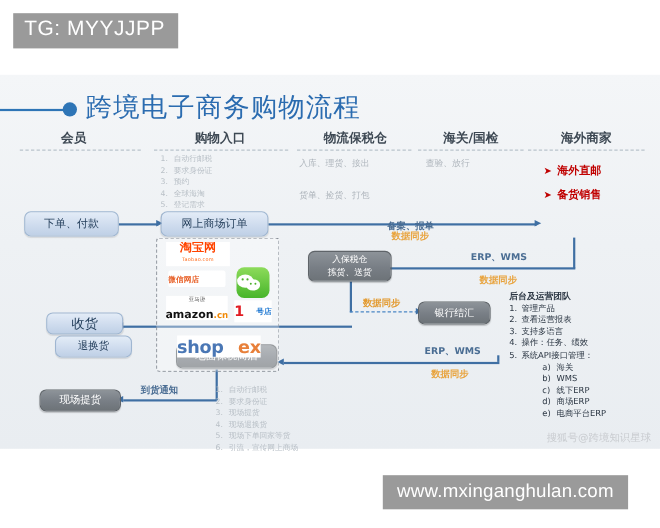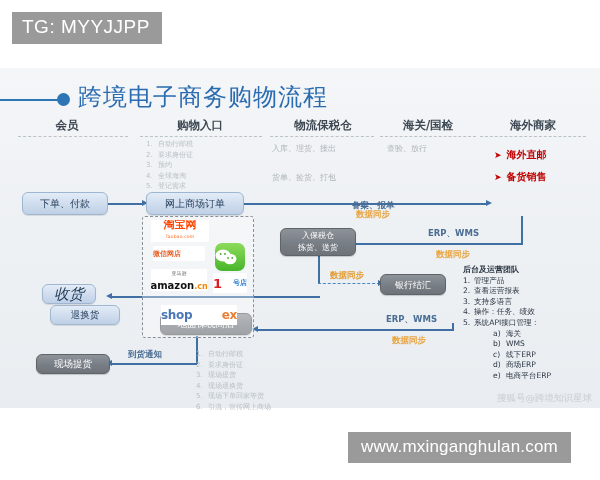--- a/index.html
+++ b/index.html
@@ -143,21 +143,21 @@
   .logo-amazon {
     background: #fff; color:#111; font-weight:bold; font-size:10px; flex-direction:column; line-height:8px;
   }
   .logo-amazon .cn { color:#f08804; font-size:8px; }
   .logo-amazon .top { font-size:5px; color:#666; font-weight:normal;}
   .logo-1 {
     background:#fff; color:#e11b22; font-weight:bold; font-size:13px;
   }
   .logo-1 .sm { color:#2a7fd4; font-size:7px; }
   .logo-shopex {
-    background:#fff; color:#4a77b5; font-weight:bold; font-size:12px; letter-spacing:-.3px;
+    background:#fff; color:#4a77b5; font-weight:bold; font-size:16px; letter-spacing:-.3px;
   }
   .logo-shopex .x { color:#e8803a; }
 
   
   .ops {
     position: absolute;
     font-family: "DejaVu Sans", sans-serif;
     font-size: 7.6px; line-height: 10.6px; color: #2b3643;
     white-space: nowrap;
   }
@@ -262,21 +262,21 @@
     <div class="box blue" style="left:22px; top:124px; width:86px; height:23px;">下单、付款</div>
 
     <div class="box blue" style="left:146px; top:124px; width:98px; height:23px;">网上商场订单</div>
 
     <div class="box gray" style="left:280px; top:160px; width:76px; height:28px; font-size:8px;">入保税仓
 拣货、送货</div>
 
     <div class="box gray" style="left:380px; top:206px; width:66px; height:21px; font-size:9px;">银行结汇</div>
 
 
-    <div class="box blue" style="left:42px; top:216px; width:54px; height:20px; font-size:15px;font-style:italic;">收货</div>
+    <div class="box blue" style="left:42px; top:216px; width:70px; height:20px; font-size:12px;">收货</div>
 
     <div class="box blue" style="left:50px; top:237px; width:70px; height:20px; font-size:9.5px;">退换货</div>
 
     <div class="box gray" style="left:36px; top:286px; width:74px; height:20px; font-size:9.5px;">现场提货</div>
 
     <div class="box gray" style="left:160px; top:245px; width:92px; height:22px; font-size:9.5px;">地面保税商店</div>
 
     <div class="faint-list" style="left:196px; top:281px;">
       <div class="faint-row"><span class="n">1.</span><span>自动行邮税</span></div>
       <div class="faint-row"><span class="n">2.</span><span>要求身份证</span></div>

